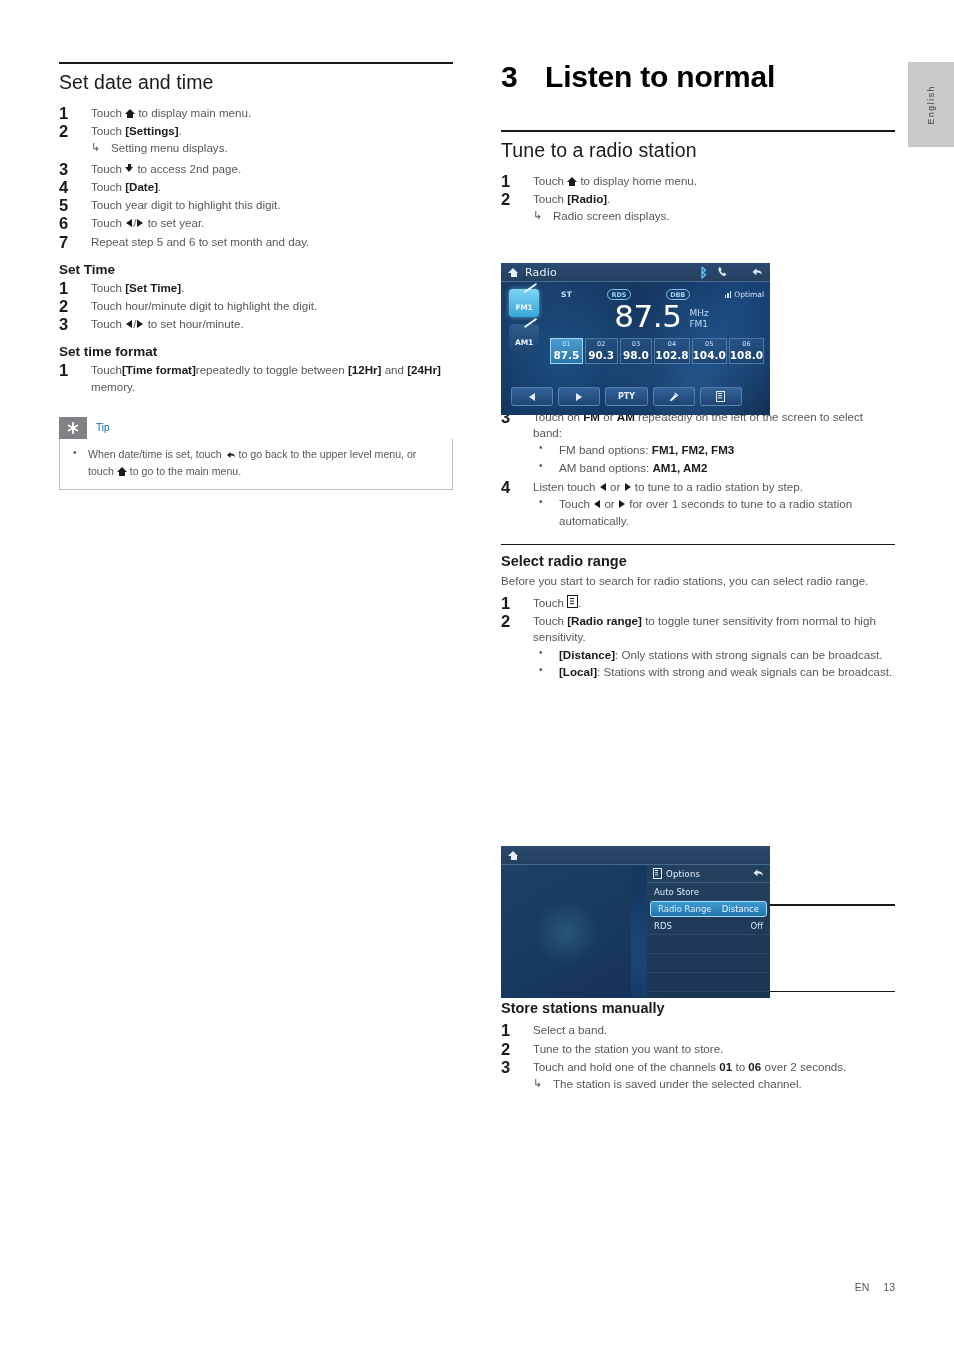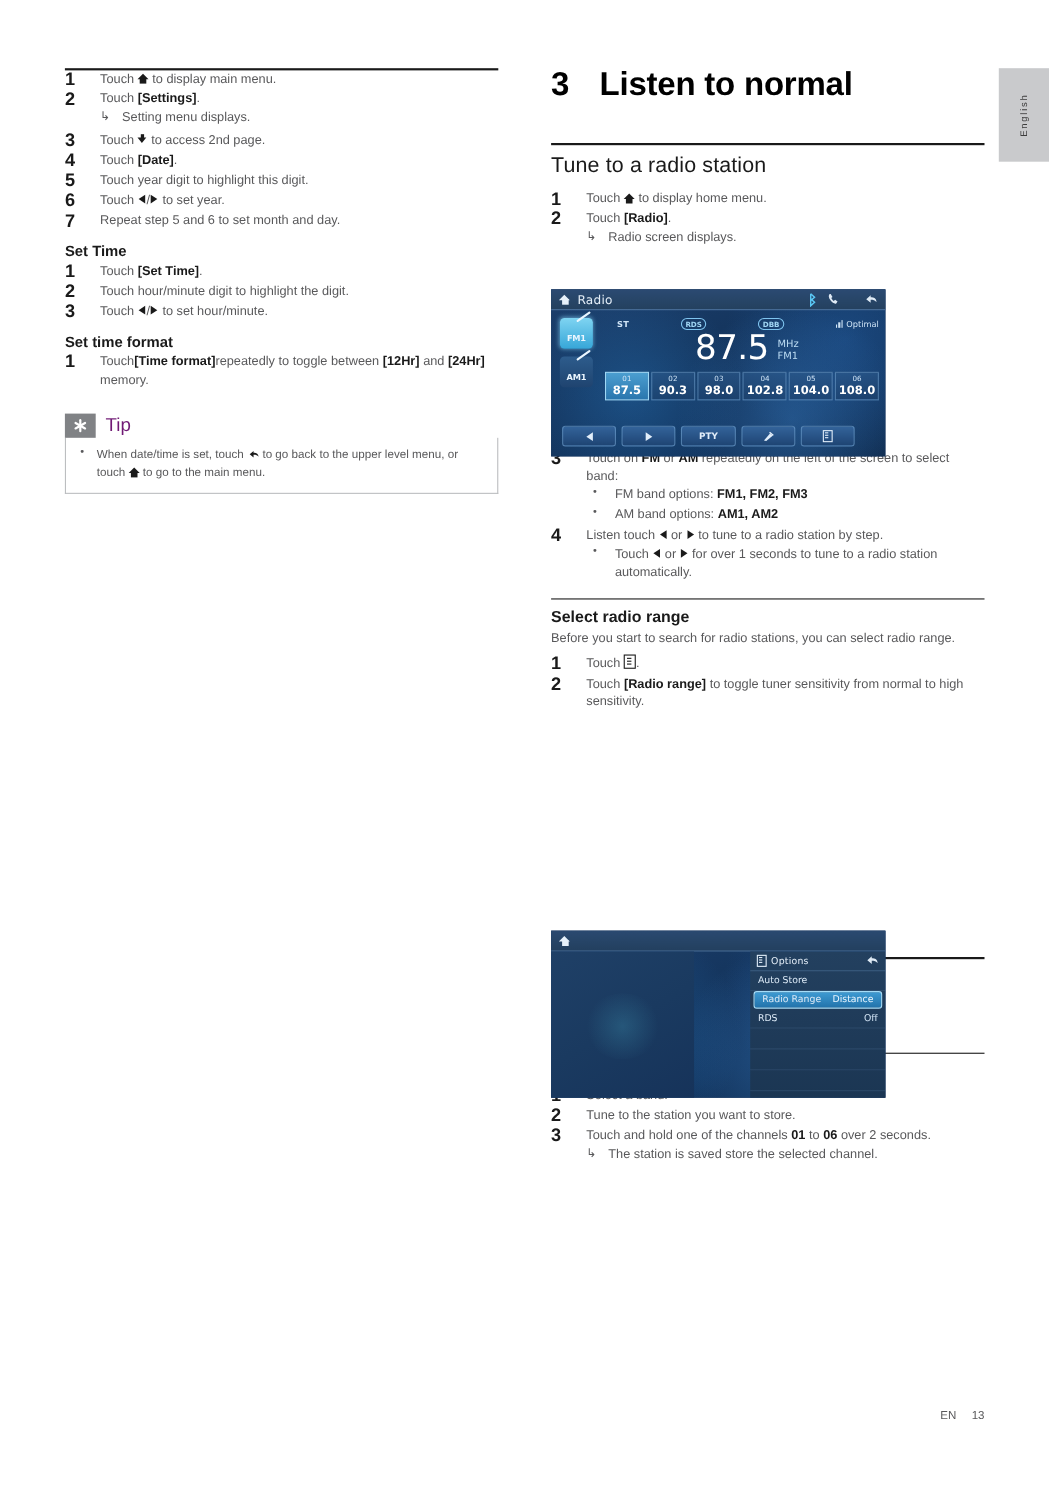--- a/index.html
+++ b/index.html
@@ -220,22 +220,22 @@
   .tip-badge {
     width: 28px; height: 22px;
     background: #808285;
     display: flex;
     align-items: center;
     justify-content: center;
     flex: none;
   }
   .tip-badge svg { display: block; }
   .tip-label {
-    font-size: 17px;
-    color: #701a75;
+    font-size: 10px;
+    color: #0369a1;
     margin-left: 9px;
   }
   .tip-body {
     border: 1px solid #bcbec0;
     border-top: none;
     padding: 8px 10px 9px 10px;
     margin-top: 0;
   }
   .tip-body ul {
     list-style: none;
@@ -251,21 +251,21 @@
   .tip-body li::before {
     content: "\2022";
     position: absolute;
     left: 3px; top: -1px;
     font-size: 10px;
   }
 
   
   .shot {
     position: absolute;
-    width: 304px;
+    width: 269px;
     height: 152px;
     background: #15315a;
     overflow: hidden;
     font-family: "DejaVu Sans", sans-serif;
   }
   #shot-radio { left: 501px; top: 263px; }
   #shot-options { left: 501px; top: 846px; }
 
   .shot-bg {
     position: absolute;
@@ -551,20 +551,21 @@
   }
   #footer .en { margin-right: 14px; }
 </style>
 </head>
 <body>
 
 <div id="page">
 
   <div class="col col-left" style="top:62px;">
     <div class="rule-thick"></div>
+    <h2 class="sect">Set date and time</h2>
 
     <ol class="steps">
       <li>
         <span class="n">1</span>
         <span>Touch </span><span class="g-home2"></span><span> to display main menu.</span>
       </li>
       <li>
         <span class="n">2</span>
         <span>Touch </span><b>[Settings]</b><span>.</span>
         <span class="arrow-line"><span class="ar">↳</span><span>Setting menu displays.</span></span>
@@ -686,20 +687,24 @@
     <p class="body">Before you start to search for radio stations, you can select radio range.</p>
 
     <ol class="steps">
       <li>
         <span class="n">1</span>
         <span>Touch </span><span class="g-list"></span><span>.</span>
       </li>
       <li>
         <span class="n">2</span>
         <span>Touch </span><b>[Radio range]</b><span> to toggle tuner sensitivity from normal to high sensitivity.</span>
+        <ul class="bullets">
+          <li><b>[Distance]</b><span>: Only stations with strong signals can be broadcast.</span></li>
+          <li><b>[Local]</b><span>: Stations with strong and weak signals can be broadcast.</span></li>
+        </ul>
       </li>
     </ol>
 
     <div style="height:222px;"></div>
 
     <div class="rule-thick"></div>
     <h2 class="sect" style="font-size:19.5px;margin-top:9px;">Store radio stations in memory</h2>
     <p class="body" style="margin-top:10px;">You can store up to 6 stations in each band.</p>
 
     <div style="height:20px;"></div>
@@ -711,21 +716,21 @@
         <span class="n">1</span>
         <span>Select a band.</span>
       </li>
       <li>
         <span class="n">2</span>
         <span>Tune to the station you want to store.</span>
       </li>
       <li>
         <span class="n">3</span>
         <span>Touch and hold one of the channels </span><b>01</b><span> to </span><b>06</b><span> over 2 seconds.</span>
-        <span class="arrow-line"><span class="ar">↳</span><span>The station is saved store the selected channel.</span></span>
+        <span class="arrow-line"><span class="ar">↳</span><span>The station is saved under the selected channel.</span></span>
       </li>
     </ol>
   </div>
 
   <div class="shot" id="shot-radio">
     <div class="shot-bg"></div>
 
     <div class="shot-titlebar">
       <div class="home-glyph"></div>
       <div class="shot-title">Radio</div>

